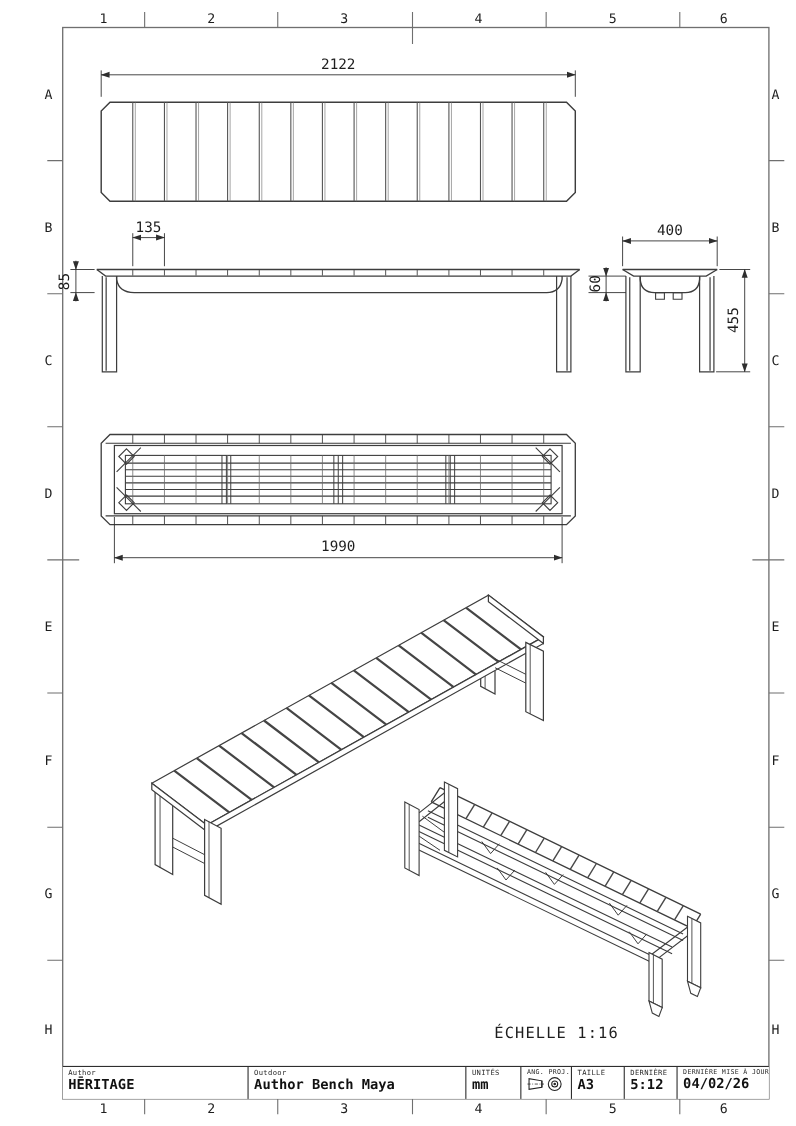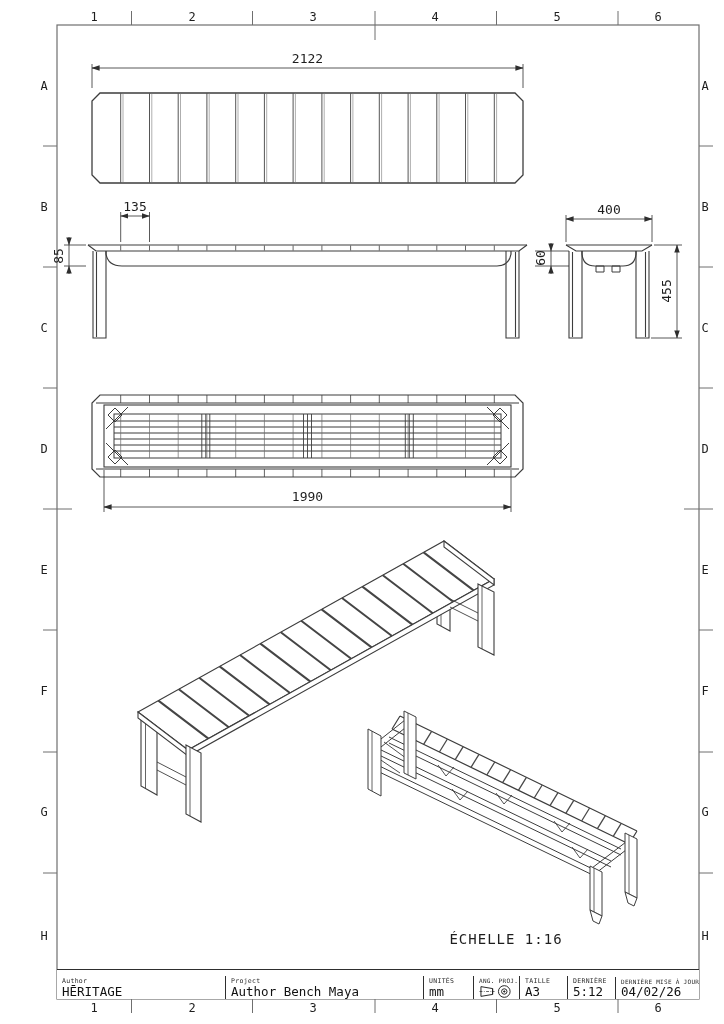--- a/index.html
+++ b/index.html
@@ -5,25 +5,25 @@
   html,body{margin:0;padding:0;background:#fff;}
   #sheet{position:relative;width:724px;height:1024px;background:#ffffff;overflow:hidden;
          font-family:"DejaVu Sans Mono",monospace;}
   #cad{position:absolute;left:0;top:0;}
   svg text{font-family:"DejaVu Sans Mono",monospace;fill:#1e1e1e;}
   .gridlbl{font-size:12px;}
   .dimtxt{font-size:13px;}
   .notetxt{font-size:14px;letter-spacing:1px;}
   
   #titleblock{position:absolute;left:57px;top:969px;width:642px;height:30px;
-              border-top:1px solid #2e2e2e;display:flex;box-sizing:border-box;background:#fff;align-items:flex-end;}
+              border-top:1px solid #2e2e2e;display:flex;box-sizing:border-box;background:#fff;}
   .tb-cell{box-sizing:border-box;border-left:1px solid #2e2e2e;padding:1px 5px 0 5px;overflow:hidden;}
   .tb-cell:first-child{border-left:none;}
   .tb-label{font-size:6.5px;color:#2a2a2a;letter-spacing:.3px;white-space:nowrap;}
-  .tb-value{font-size:12.5px;color:#111;white-space:nowrap;line-height:14px;}
+  .tb-value{font-size:12.5px;color:#111;white-space:nowrap;line-height:14px;font-weight:bold;}
   .tb-icon-row{display:flex;align-items:center;height:15px;}
 </style>
 </head>
 <body>
 
 <div id="sheet">
 
 <svg id="cad" width="724" height="1024" viewBox="0 0 724 1024">
   <defs>
     <marker id="arr" viewBox="0 0 10 10" refX="9.5" refY="5" markerWidth="10" markerHeight="10" orient="auto-start-reverse">
@@ -207,21 +207,21 @@
 
   <text class="notetxt" x="506" y="944" text-anchor="middle">ÉCHELLE 1:16</text>
 </svg>
 
 <div id="titleblock">
   <div class="tb-cell" style="width:168px">
     <div class="tb-label">Author</div>
     <div class="tb-value">HĒRITAGE</div>
   </div>
   <div class="tb-cell" style="width:198px">
-    <div class="tb-label">Project</div>
+    <div class="tb-label">Outdoor</div>
     <div class="tb-value">Author Bench Maya</div>
   </div>
   <div class="tb-cell" style="width:50px">
     <div class="tb-label">UNITÉS</div>
     <div class="tb-value">mm</div>
   </div>
   <div class="tb-cell" style="width:46px">
     <div class="tb-label" style="font-size:6px">ANG. PROJ.</div>
     <div class="tb-icon-row">
       <svg width="36" height="15" viewBox="0 0 36 15">

